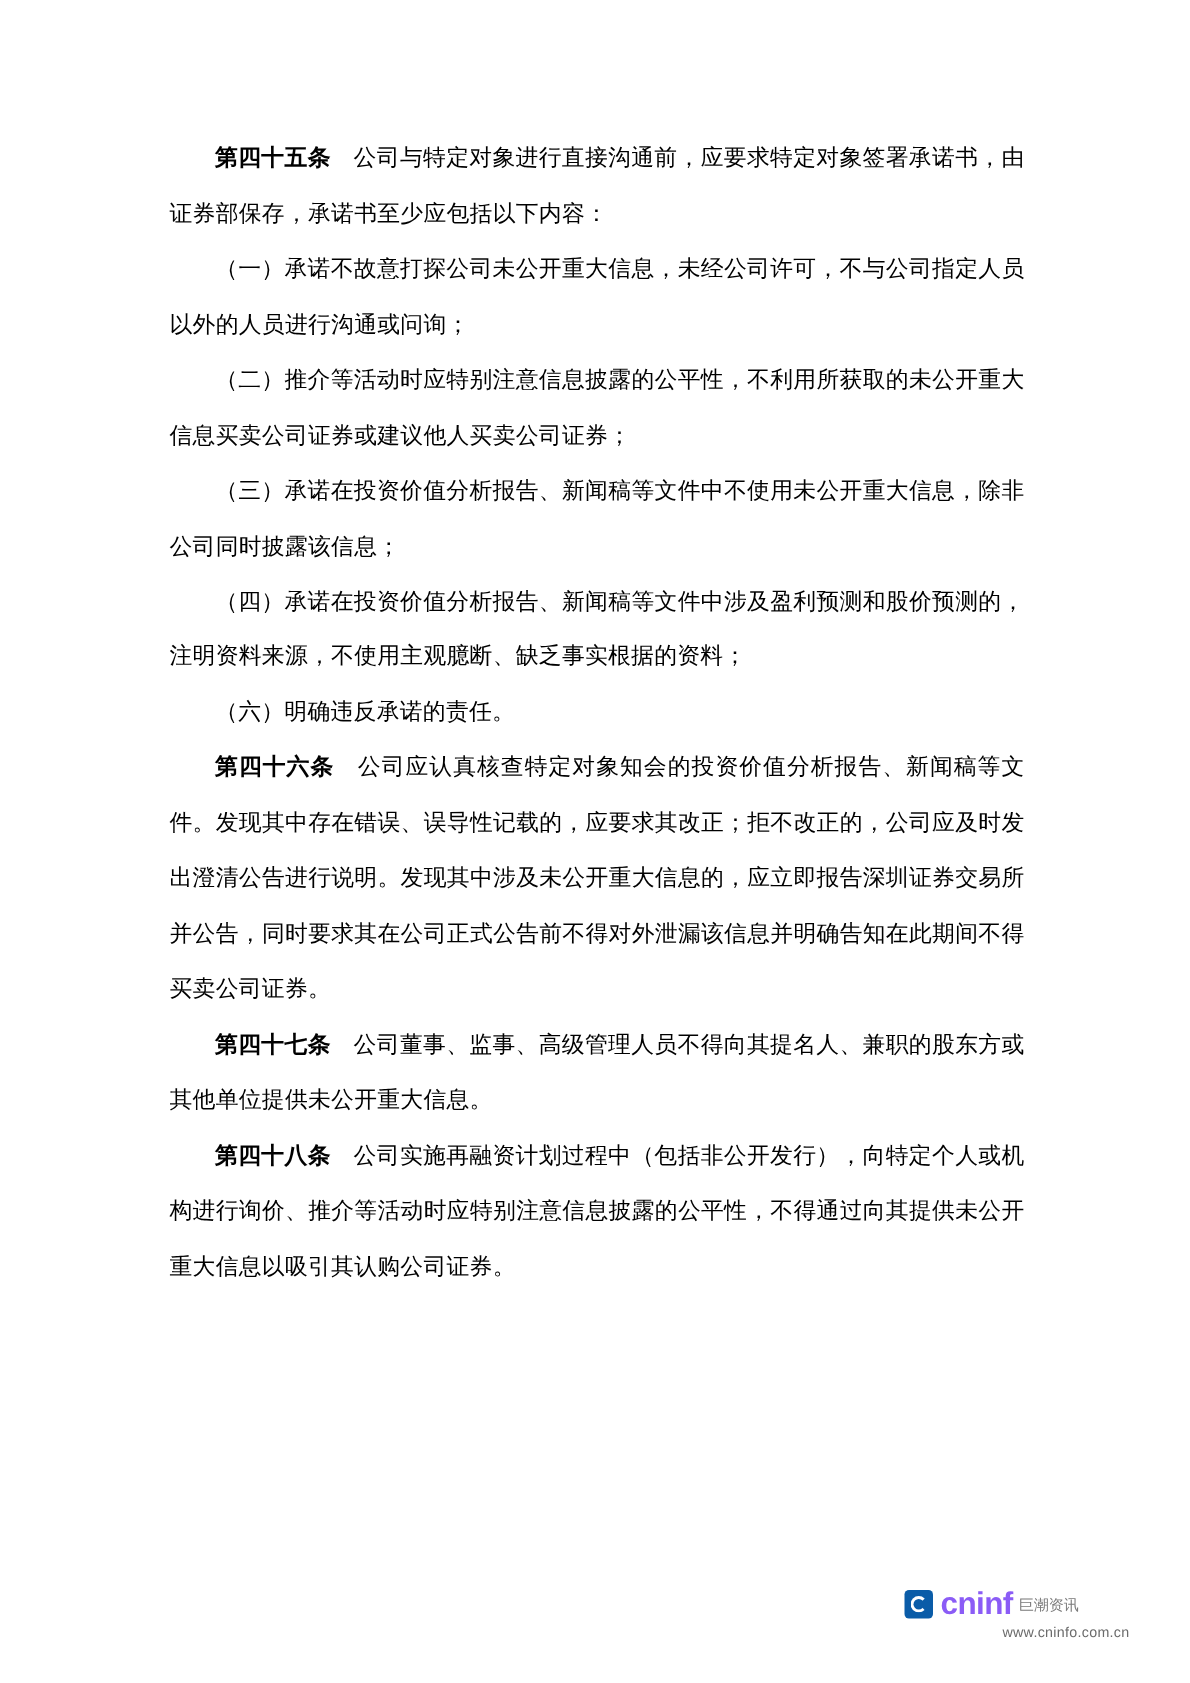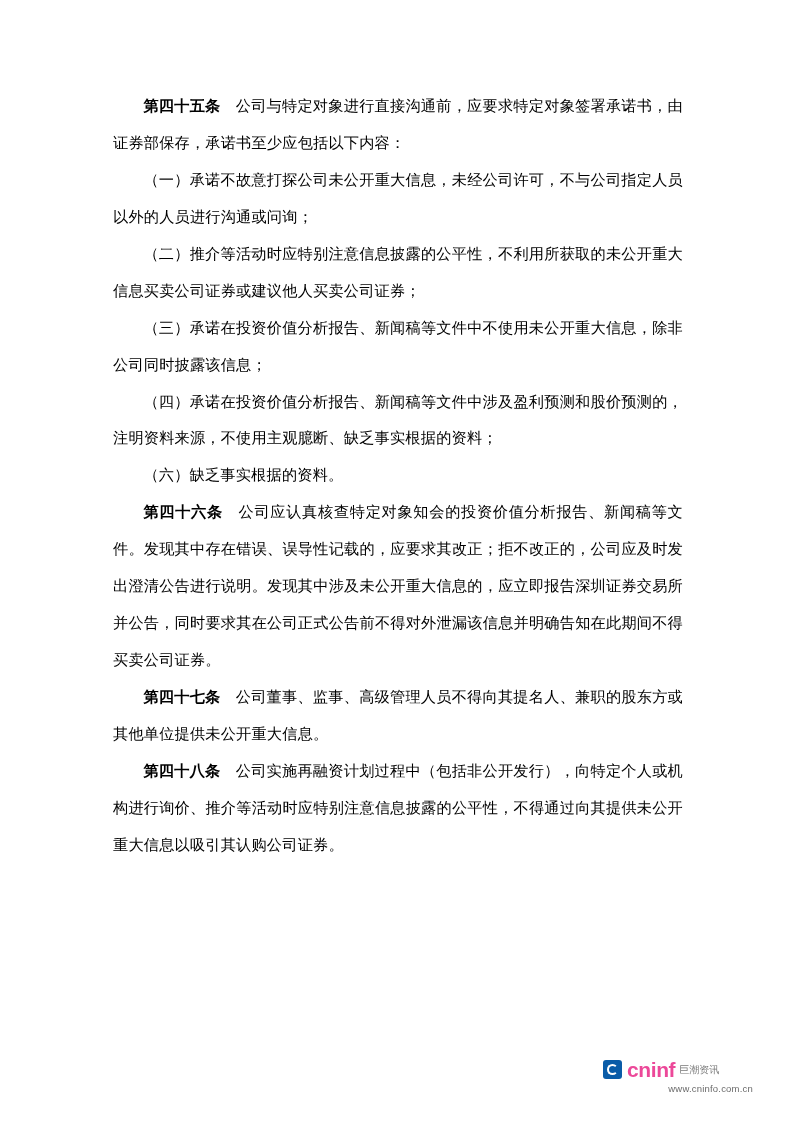--- a/index.html
+++ b/index.html
@@ -89,21 +89,21 @@
     height: 11px;
     border: 2px solid #ffffff;
     border-radius: 50%;
     box-sizing: border-box;
     border-right-color: transparent;
   }
   .logo-text {
     font-family: "Liberation Sans", sans-serif;
     font-size: 21px;
     font-weight: bold;
-    color: #ec4899;
+    color: #8b5cf6;
     letter-spacing: -0.4px;
     line-height: 1;
   }
   .logo-sub {
     font-family: "Liberation Sans", sans-serif;
     font-size: 9.5px;
     color: #6b6b6b;
     margin-top: 3px;
     letter-spacing: 0.2px;
     text-align: right;
@@ -126,21 +126,21 @@
 
     <p class="indent"><span>（一）承诺不故意打探公司未公开重大信息，未经公司许可，不与公司指定人员以外的人员进行沟通或问询；</span></p>
 
     <p class="indent"><span>（二）推介等活动时应特别注意信息披露的公平性，不利用所获取的未公开重大信息买卖公司证券或建议他人买卖公司证券；</span></p>
 
     <p class="indent"><span>（三）承诺在投资价值分析报告、新闻稿等文件中不使用未公开重大信息，除非公司同时披露该信息；</span></p>
 
     <p class="indent"><span>（四）承诺在投资价值分析报告、新闻稿等文件中涉及盈利预测和股价预测的，注明资料来源，不使用主观臆断、缺乏事实根据的资料；</span></p>
 
 
-    <p class="indent"><span>（六）缺乏事实根据的资料。</span></p>
+    <p class="indent"><span>（六）明确违反承诺的责任。</span></p>
 
     <p class="indent"><span class="article-head">第四十六条</span><span class="gap"></span><span>公司应认真核查特定对象知会的投资价值分析报告、新闻稿等文件。发现其中存在错误、误导性记载的，应要求其改正；拒不改正的，公司应及时发出澄清公告进行说明。发现其中涉及未公开重大信息的，应立即报告深圳证券交易所并公告，同时要求其在公司正式公告前不得对外泄漏该信息并明确告知在此期间不得买卖公司证券。</span></p>
 
     <p class="indent"><span class="article-head">第四十七条</span><span class="gap"></span><span>公司董事、监事、高级管理人员不得向其提名人、兼职的股东方或其他单位提供未公开重大信息。</span></p>
 
     <p class="indent"><span class="article-head">第四十八条</span><span class="gap"></span><span>公司实施再融资计划过程中（包括非公开发行），向特定个人或机构进行询价、推介等活动时应特别注意信息披露的公平性，不得通过向其提供未公开重大信息以吸引其认购公司证券。</span></p>
 
 
   </div>
 

